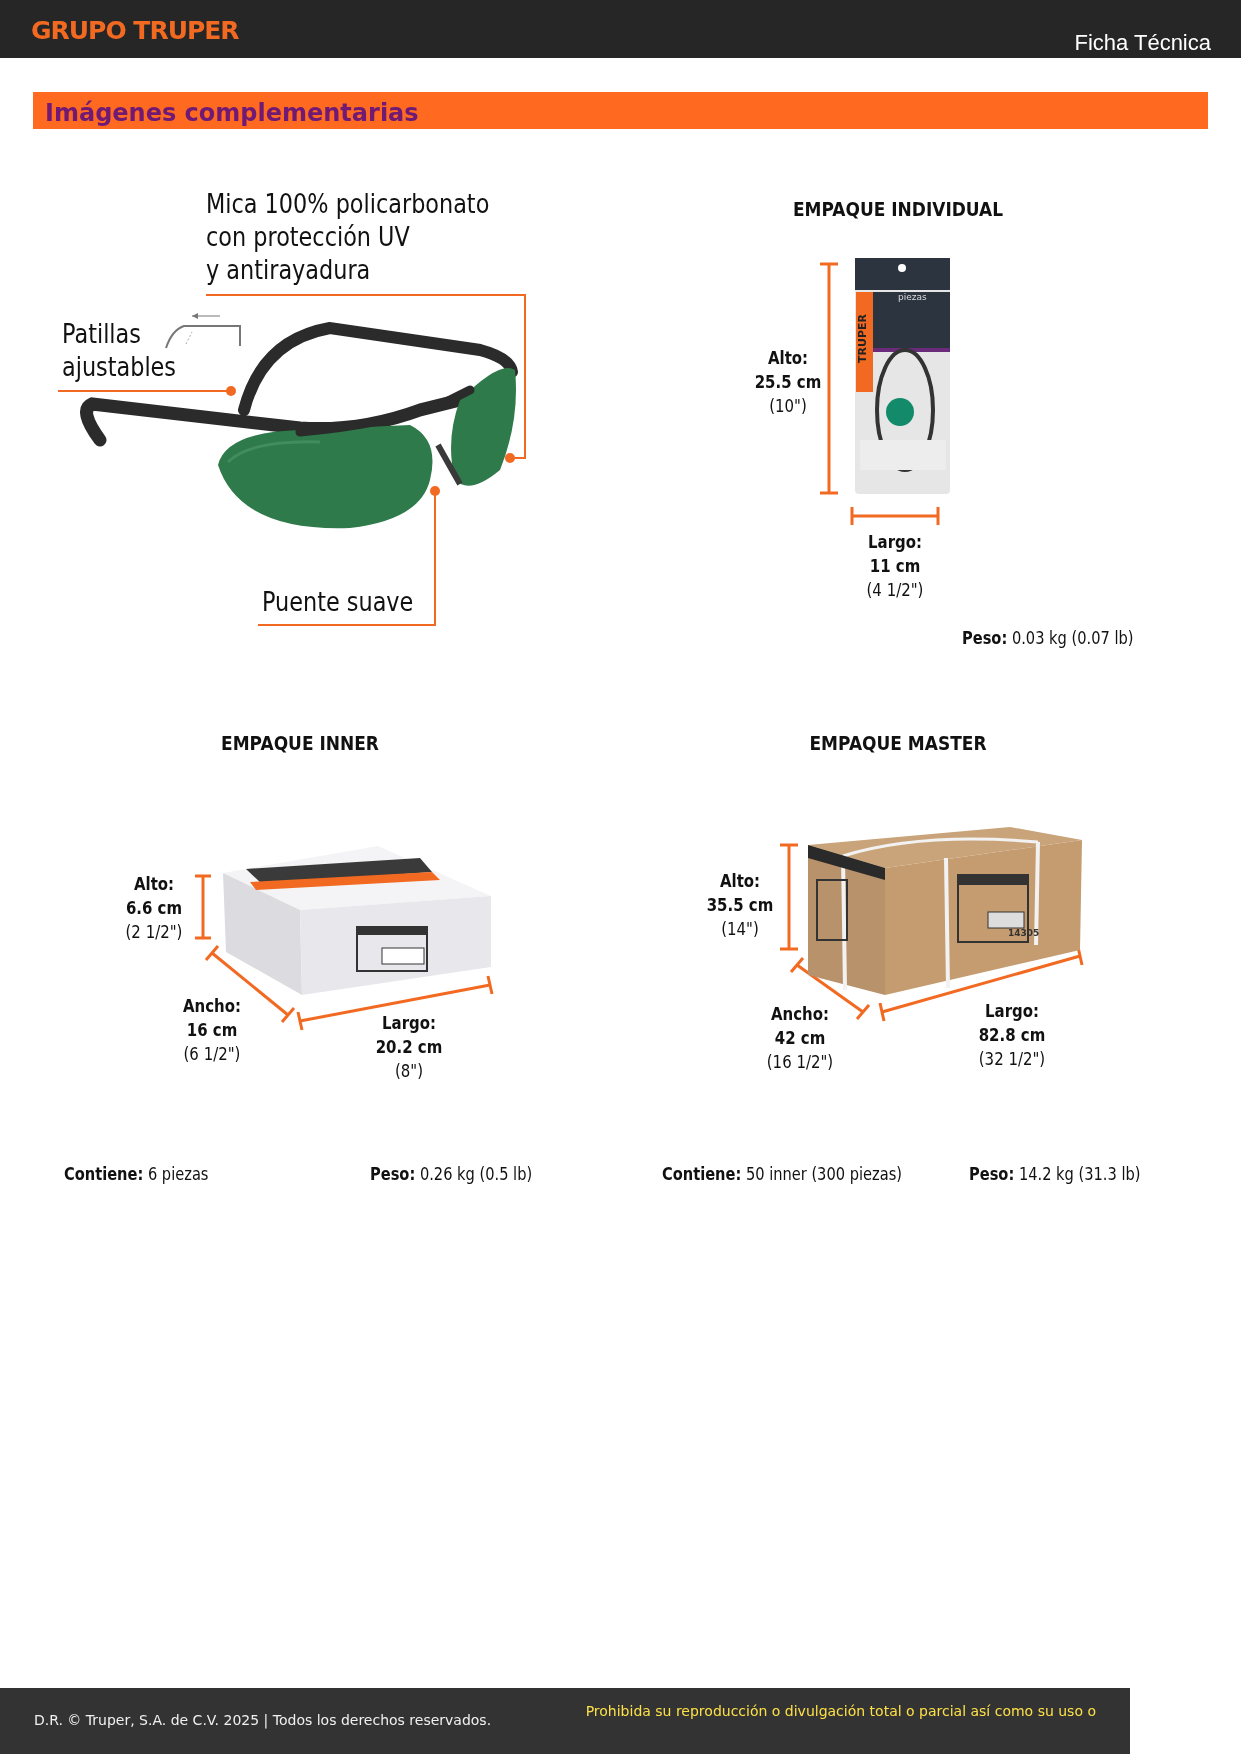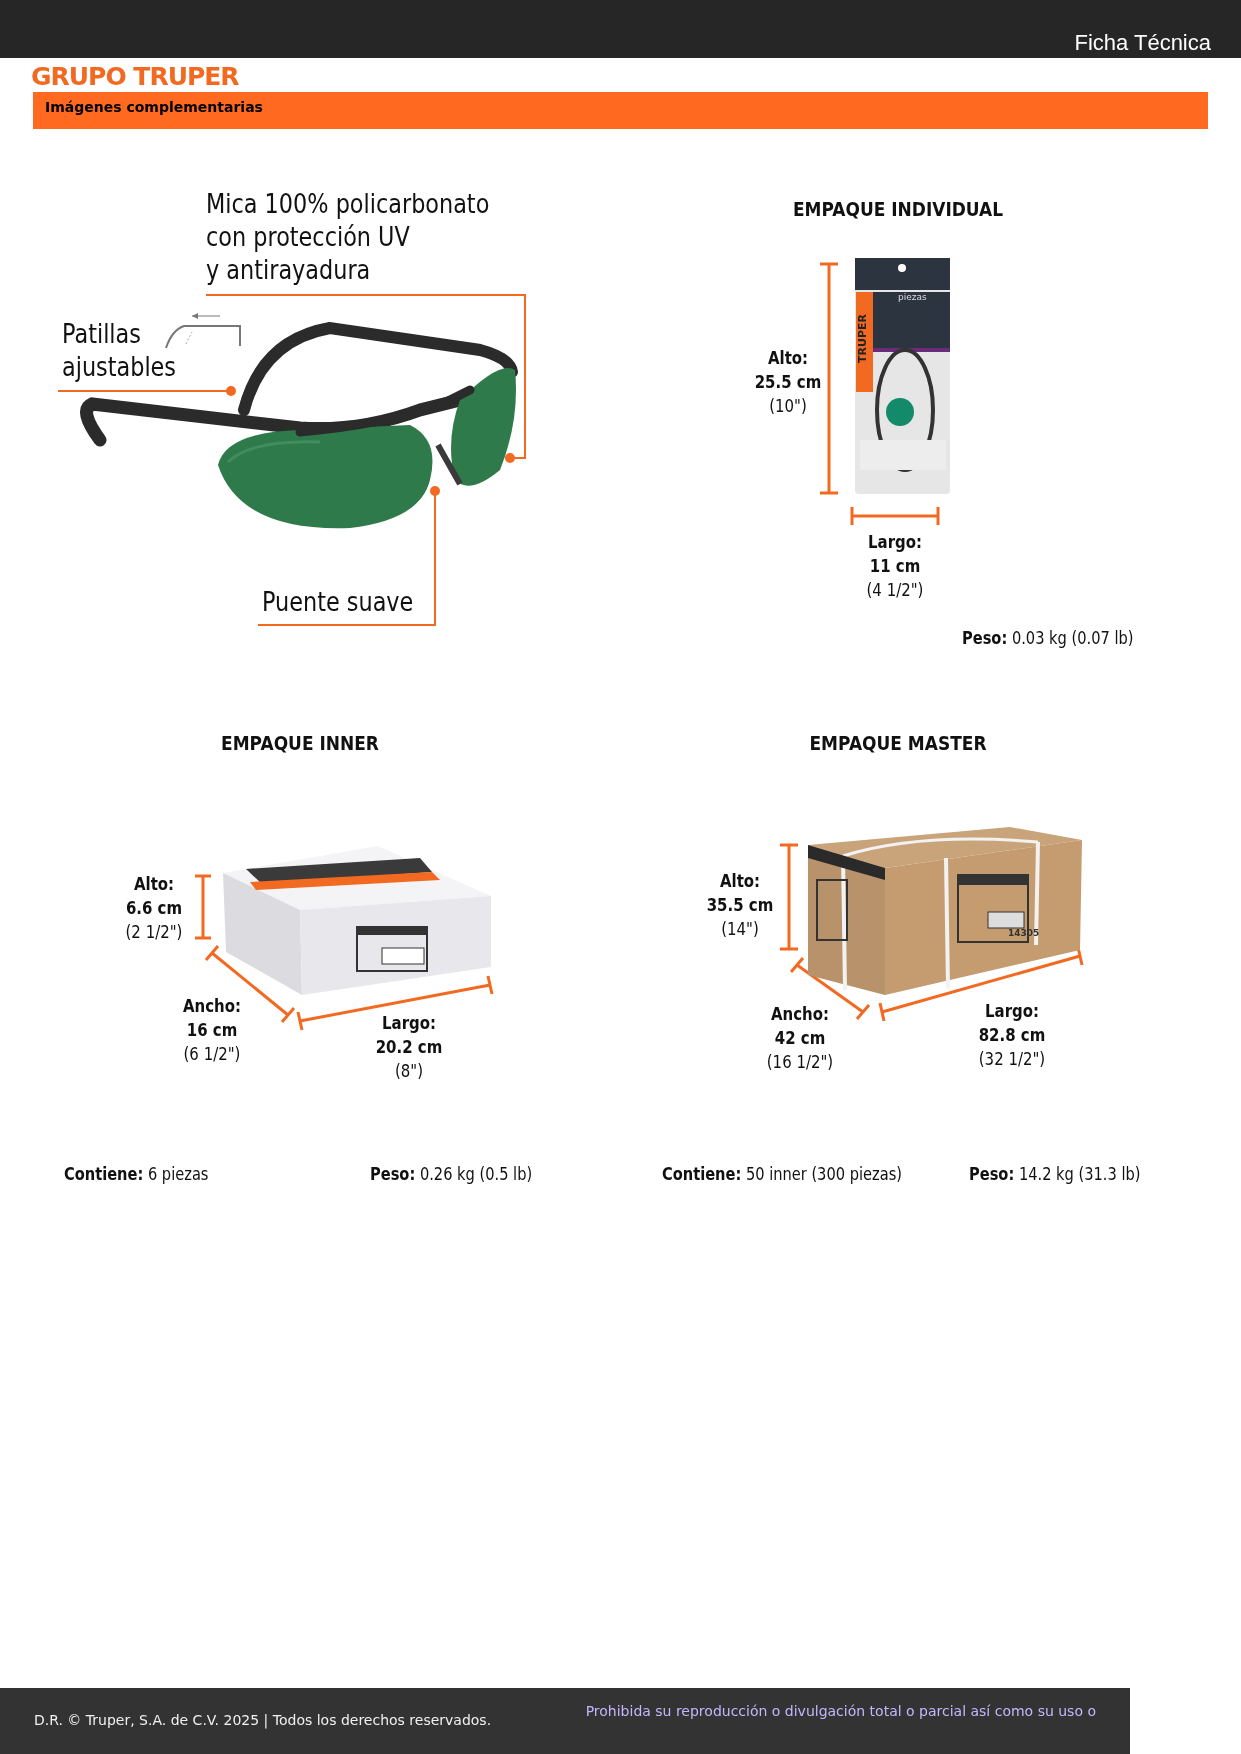--- a/index.html
+++ b/index.html
@@ -1,35 +1,35 @@
 <!DOCTYPE html>
 <html><head>
 <meta charset="utf-8">
 <style>
   * { box-sizing: border-box; margin: 0; padding: 0; }
   html, body { width: 1241px; height: 1754px; background: #ffffff; overflow: hidden; }
   body { position: relative; font-family: "Liberation Sans", sans-serif; color: #111; }
 
   .topbar { position: absolute; left: 0; top: 0; width: 1241px; height: 58px; background: #262626; }
-  .logo { position: absolute; left: 31px; top: 16px; font-family: "DejaVu Sans", sans-serif; font-weight: bold; font-size: 25px; letter-spacing: -1px; color: #f26a21; margin-top: 46px; }
+  .logo { position: absolute; left: 31px; top: 16px; font-family: "DejaVu Sans", sans-serif; font-weight: bold; font-size: 25px; letter-spacing: -1px; color: #f26a21; }
   .doc-type { position: absolute; right: 30px; top: 14px; font-family: "Liberation Sans", sans-serif; font-size: 22px; color: #ffffff; margin-top: 16px; }
 
   .section-bar { position: absolute; left: 33px; top: 92px; width: 1175px; height: 37px; background: #ff6a20; }
-  .section-title { position: absolute; left: 12px; top: 7px; font-family: "DejaVu Sans", sans-serif; font-weight: bold; font-size: 14px; color: #000000; }
+  .section-title { position: absolute; left: 12px; top: 7px; font-family: "DejaVu Sans", sans-serif; font-weight: bold; font-size: 24px; color: #701a75; }
 
   .callout { position: absolute; font-family: "DejaVu Sans", sans-serif; font-size: 26px; line-height: 33px; color: #111; transform: scaleX(0.86); transform-origin: left top; white-space: nowrap; }
   .heading { position: absolute; font-family: "DejaVu Sans", sans-serif; font-weight: bold; font-size: 20px; color: #111; transform: scaleX(0.85); transform-origin: center top; white-space: nowrap; text-align: center; }
   .dim { position: absolute; text-align: center; font-family: "DejaVu Sans", sans-serif; font-size: 17px; line-height: 24px; color: #111; transform: scaleX(0.88); transform-origin: center top; white-space: nowrap; }
   .dim .b { font-weight: bold; }
   .meta { position: absolute; font-family: "DejaVu Sans", sans-serif; font-size: 17px; color: #111; transform: scaleX(0.86); transform-origin: left top; white-space: nowrap; }
   .meta .b { font-weight: bold; }
 
   .footer { position: absolute; left: 0; top: 1688px; width: 1130px; height: 66px; background: #333333; }
   .footer-left { position: absolute; left: 34px; top: 24px; font-family: "DejaVu Sans", sans-serif; font-size: 14px; color: #f0f0f0; }
-  .footer-right { position: absolute; right: 34px; top: 14px; font-family: "DejaVu Sans", sans-serif; font-size: 14px; line-height: 19px; color: #c4b5fd; text-align: left; }
+  .footer-right { position: absolute; right: 34px; top: 14px; font-family: "DejaVu Sans", sans-serif; font-size: 14px; line-height: 19px; color: #fde047; text-align: left; }
 
   svg { position: absolute; overflow: visible; }
 </style>
 </head>
 <body>
 
 <div class="topbar">
   <div class="logo">GRUPO TRUPER</div>
   <div class="doc-type">Ficha Técnica</div>
 </div>

